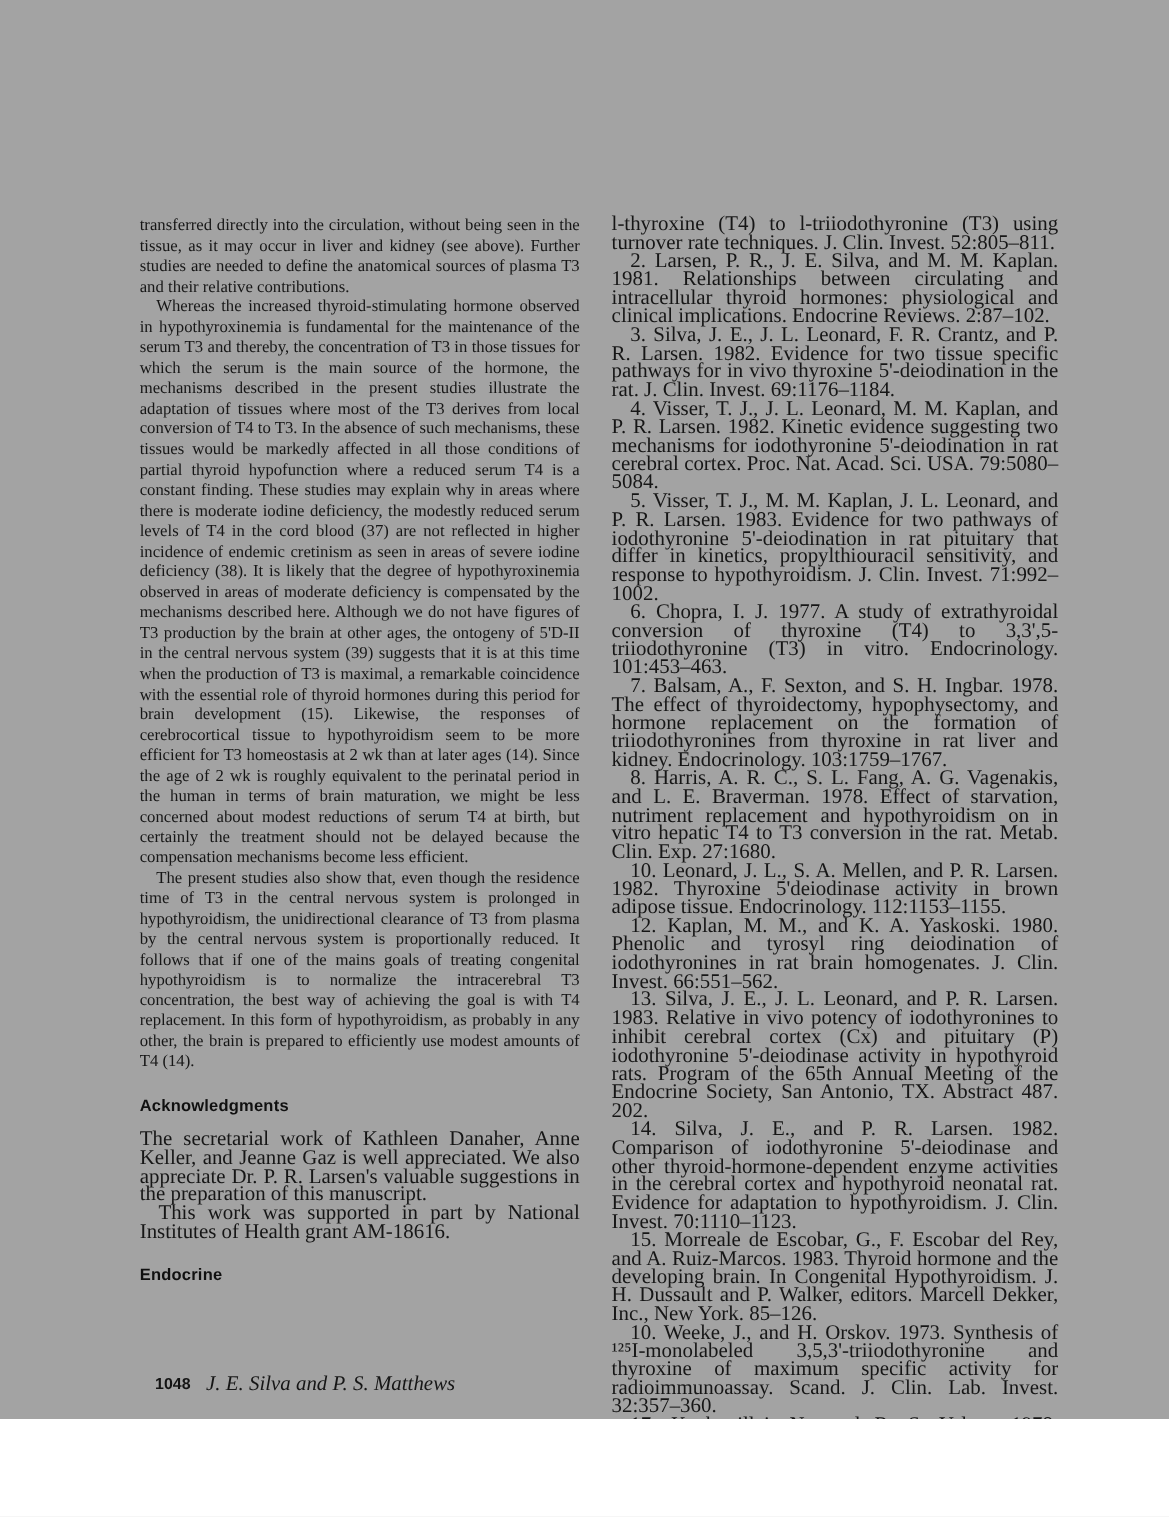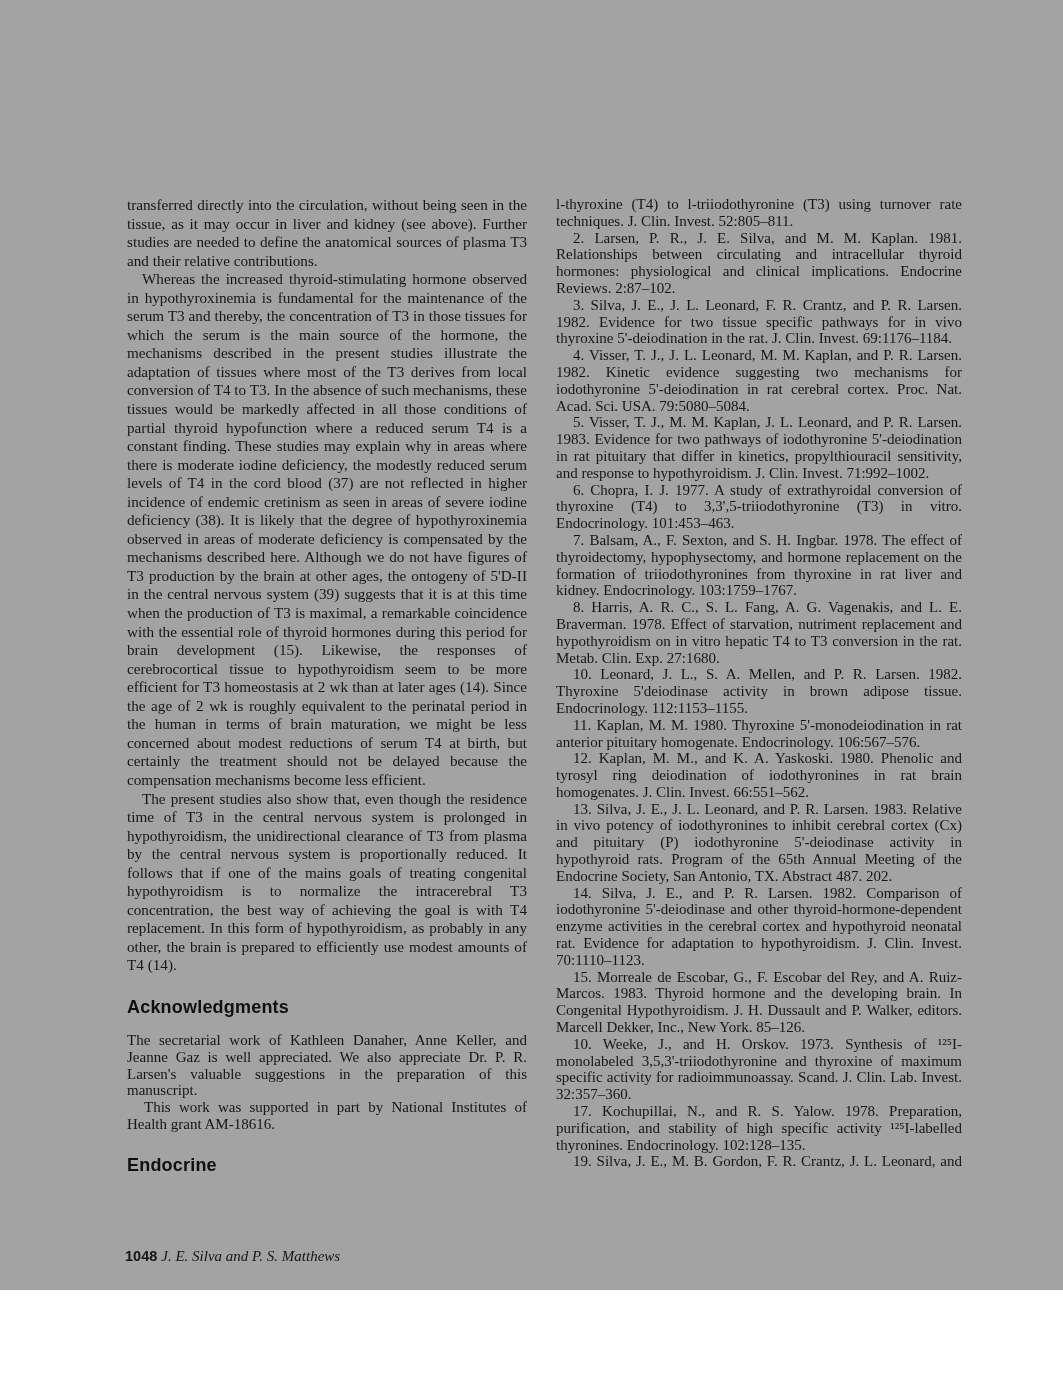--- a/index.html
+++ b/index.html
@@ -24,50 +24,50 @@
     font-size: 15.2px;
     line-height: 18.55px;
     text-align: justify;
   }
   .indent { text-indent: 15px; }
 
   h2.sec-heading {
     margin: 22px 0 14px 0;
     font-family: "Liberation Sans", "DejaVu Sans", sans-serif;
     font-weight: 700;
-    font-size: 18px;
+    font-size: 15px;
     letter-spacing: 0.2px;
     color: #101010;
   }
 
   p.small-par {
     margin: 0;
-    font-size: 15px;
+    font-size: 19px;
     line-height: 16.8px;
     text-align: justify;
   }
   .ref-indent { text-indent: 17px; }
   .justify-last { text-align-last: justify; }
 
   .footer {
     position: absolute;
-    left: 125px; top: 1248px;
+    left: 141px; top: 1248px;
     display: flex;
-    align-items: flex-start;
-    gap: 4px;
+    align-items: center;
+    gap: 14px;
   }
   .page-num {
     font-family: "Liberation Sans", "DejaVu Sans", sans-serif;
     font-weight: 700;
     font-size: 14.5px;
     color: #141414;
   }
   .running-title {
     font-style: italic;
-    font-size: 15px;
+    font-size: 19px;
     color: #161616;
   }
 </style>
 </head>
 <body>
 
 <div class="page">
 
   <div class="col col-left">
     <p class="body-par">transferred directly into the circulation, without being seen in the tissue, as it may occur in liver and kidney (see above). Further studies are needed to define the anatomical sources of plasma T3 and their relative contributions.</p>
@@ -84,21 +84,20 @@
   <div class="col col-right">
     <p class="small-par">l-thyroxine (T4) to l-triiodothyronine (T3) using turnover rate techniques. J. Clin. Invest. 52:805–811.</p>
     <p class="small-par ref-indent">2. Larsen, P. R., J. E. Silva, and M. M. Kaplan. 1981. Relationships between circulating and intracellular thyroid hormones: physiological and clinical implications. Endocrine Reviews. 2:87–102.</p>
     <p class="small-par ref-indent">3. Silva, J. E., J. L. Leonard, F. R. Crantz, and P. R. Larsen. 1982. Evidence for two tissue specific pathways for in vivo thyroxine 5'-deiodination in the rat. J. Clin. Invest. 69:1176–1184.</p>
     <p class="small-par ref-indent">4. Visser, T. J., J. L. Leonard, M. M. Kaplan, and P. R. Larsen. 1982. Kinetic evidence suggesting two mechanisms for iodothyronine 5'-deiodination in rat cerebral cortex. Proc. Nat. Acad. Sci. USA. 79:5080–5084.</p>
     <p class="small-par ref-indent">5. Visser, T. J., M. M. Kaplan, J. L. Leonard, and P. R. Larsen. 1983. Evidence for two pathways of iodothyronine 5'-deiodination in rat pituitary that differ in kinetics, propylthiouracil sensitivity, and response to hypothyroidism. J. Clin. Invest. 71:992–1002.</p>
     <p class="small-par ref-indent">6. Chopra, I. J. 1977. A study of extrathyroidal conversion of thyroxine (T4) to 3,3',5-triiodothyronine (T3) in vitro. Endocrinology. 101:453–463.</p>
     <p class="small-par ref-indent">7. Balsam, A., F. Sexton, and S. H. Ingbar. 1978. The effect of thyroidectomy, hypophysectomy, and hormone replacement on the formation of triiodothyronines from thyroxine in rat liver and kidney. Endocrinology. 103:1759–1767.</p>
     <p class="small-par ref-indent">8. Harris, A. R. C., S. L. Fang, A. G. Vagenakis, and L. E. Braverman. 1978. Effect of starvation, nutriment replacement and hypothyroidism on in vitro hepatic T4 to T3 conversion in the rat. Metab. Clin. Exp. 27:1680.</p>
     <p class="small-par ref-indent">10. Leonard, J. L., S. A. Mellen, and P. R. Larsen. 1982. Thyroxine 5'deiodinase activity in brown adipose tissue. Endocrinology. 112:1153–1155.</p>
-    <p class="small-par ref-indent">11. Kaplan, M. M. 1980. Thyroxine 5'-monodeiodination in rat anterior pituitary homogenate. Endocrinology. 106:567–576.</p>
     <p class="small-par ref-indent">12. Kaplan, M. M., and K. A. Yaskoski. 1980. Phenolic and tyrosyl ring deiodination of iodothyronines in rat brain homogenates. J. Clin. Invest. 66:551–562.</p>
     <p class="small-par ref-indent">13. Silva, J. E., J. L. Leonard, and P. R. Larsen. 1983. Relative in vivo potency of iodothyronines to inhibit cerebral cortex (Cx) and pituitary (P) iodothyronine 5'-deiodinase activity in hypothyroid rats. Program of the 65th Annual Meeting of the Endocrine Society, San Antonio, TX. Abstract 487. 202.</p>
     <p class="small-par ref-indent">14. Silva, J. E., and P. R. Larsen. 1982. Comparison of iodothyronine 5'-deiodinase and other thyroid-hormone-dependent enzyme activities in the cerebral cortex and hypothyroid neonatal rat. Evidence for adaptation to hypothyroidism. J. Clin. Invest. 70:1110–1123.</p>
     <p class="small-par ref-indent">15. Morreale de Escobar, G., F. Escobar del Rey, and A. Ruiz-Marcos. 1983. Thyroid hormone and the developing brain. In Congenital Hypothyroidism. J. H. Dussault and P. Walker, editors. Marcell Dekker, Inc., New York. 85–126.</p>
     <p class="small-par ref-indent">10. Weeke, J., and H. Orskov. 1973. Synthesis of ¹²⁵I-monolabeled 3,5,3'-triiodothyronine and thyroxine of maximum specific activity for radioimmunoassay. Scand. J. Clin. Lab. Invest. 32:357–360.</p>
     <p class="small-par ref-indent">17. Kochupillai, N., and R. S. Yalow. 1978. Preparation, purification, and stability of high specific activity ¹²⁵I-labelled thyronines. Endocrinology. 102:128–135.</p>
     <p class="small-par ref-indent justify-last">19. Silva, J. E., M. B. Gordon, F. R. Crantz, J. L. Leonard, and</p>
   </div>
 
   <div class="footer">

